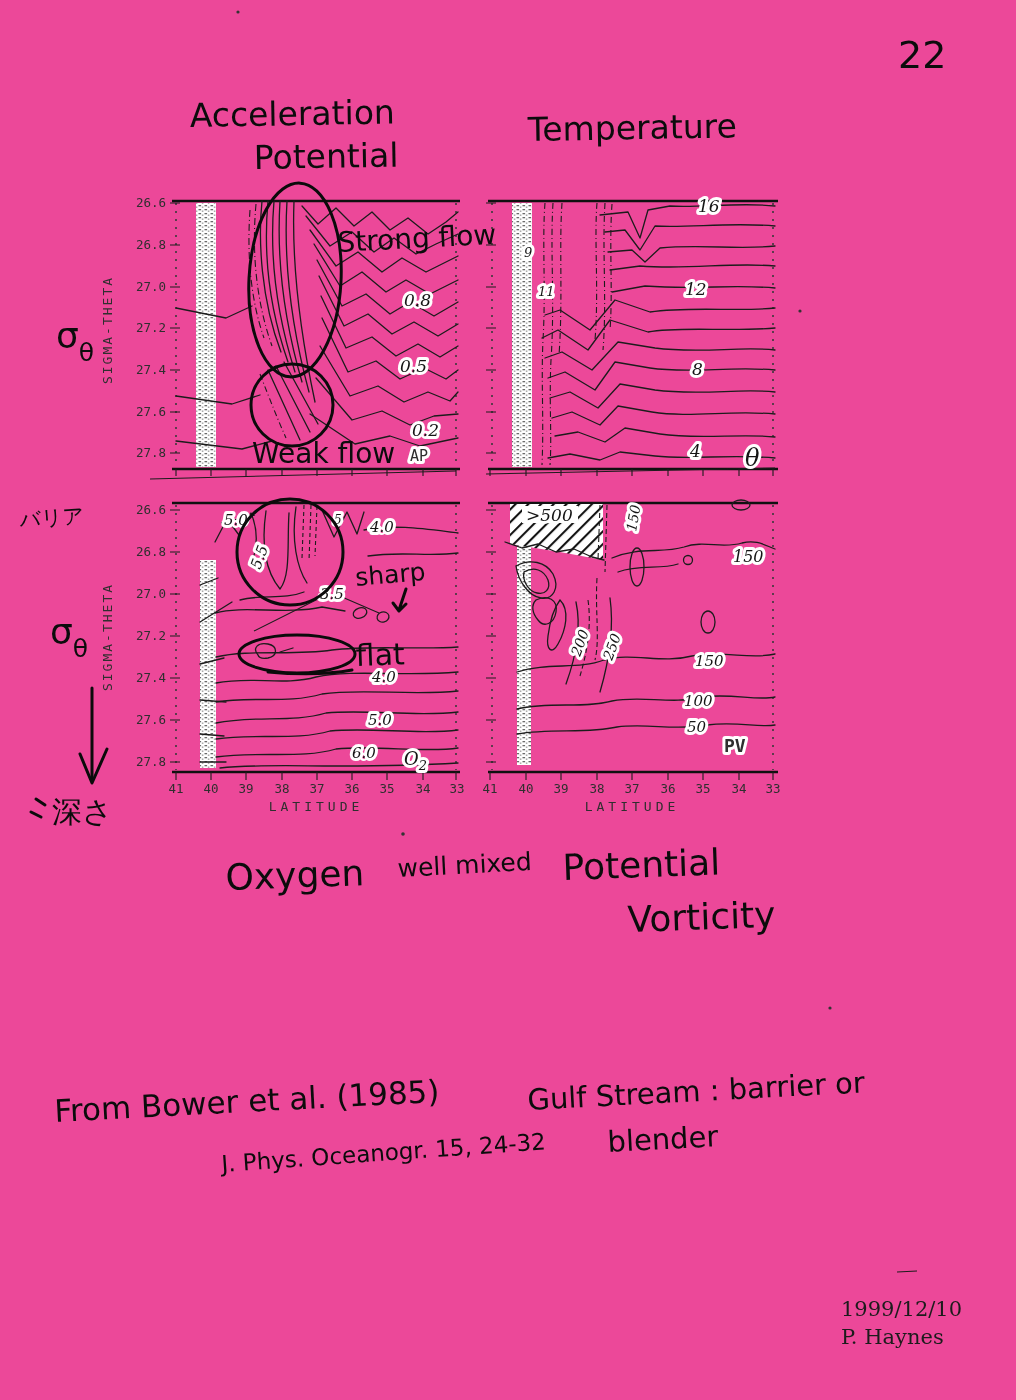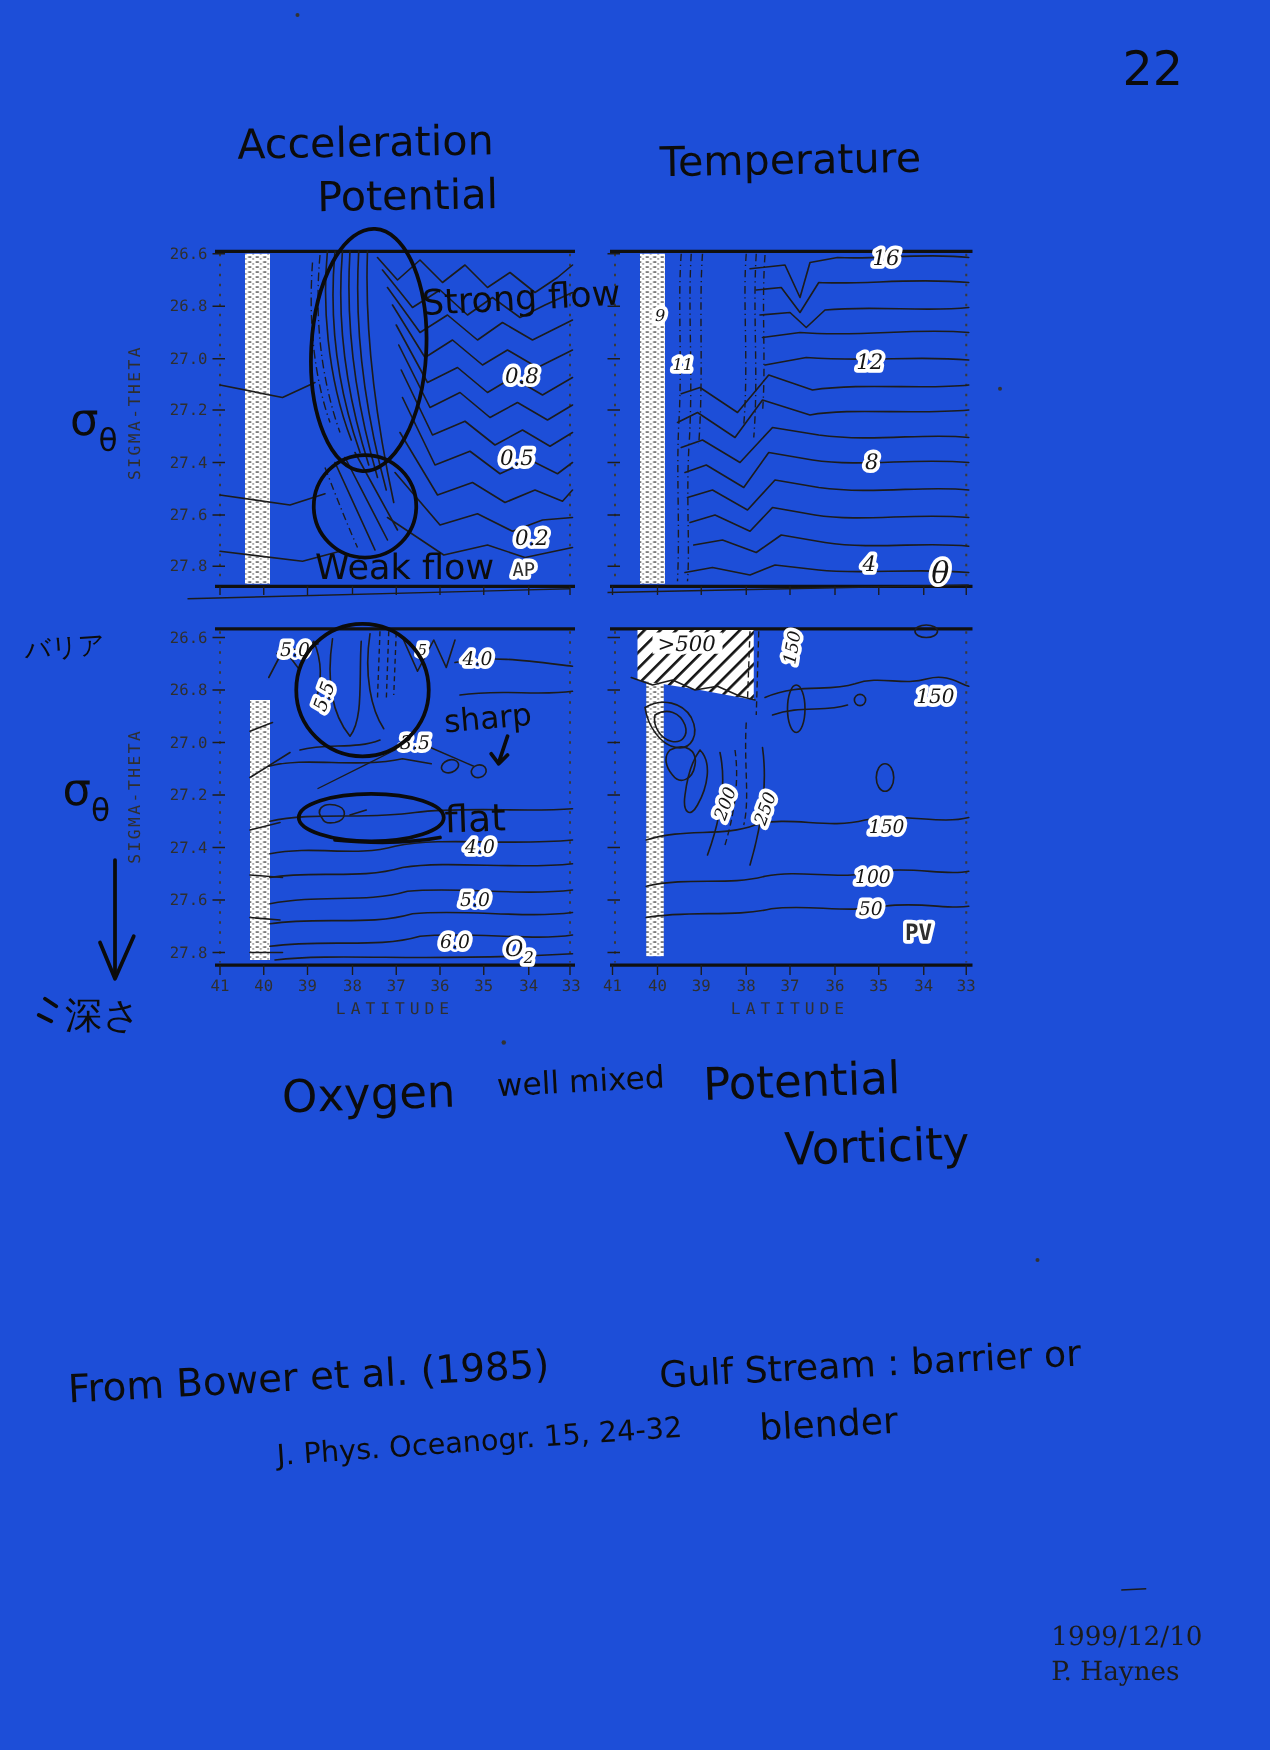--- a/index.html
+++ b/index.html
@@ -1,16 +1,16 @@
 <!DOCTYPE html>
 <html><head>
 <meta charset="utf-8">
 <style>
   html,body{margin:0;padding:0;background:#e8e8e8;}
-  .page{position:relative;width:1016px;height:1400px;background:#1d4ed8;margin:0 auto;overflow:hidden;}
+  .page{position:relative;width:1016px;height:1400px;background:#ec4899;margin:0 auto;overflow:hidden;}
   svg{position:absolute;left:0;top:0;}
   svg text{fill:#111;}
   .hand{font-family:"DejaVu Sans",sans-serif;fill:#0c0c0c;}
   .mono{font-family:"DejaVu Sans Mono",monospace;fill:#2f2f2f;}
   .serif{font-family:"DejaVu Serif",serif;fill:#1c1c1c;}
   .ital{font-family:"DejaVu Serif",serif;font-style:italic;fill:#151515;}
   .clabel{paint-order:stroke;stroke:#fff;stroke-width:6px;stroke-linejoin:round;}
   .cl{stroke:#1c1c1c;stroke-width:1.3;fill:none;stroke-linecap:round;stroke-linejoin:round;}
   .cl2{stroke:#1c1c1c;stroke-width:1.1;fill:none;}
   .hv{stroke:#0b0b0b;stroke-width:3;fill:none;stroke-linecap:round;stroke-linejoin:round;}

